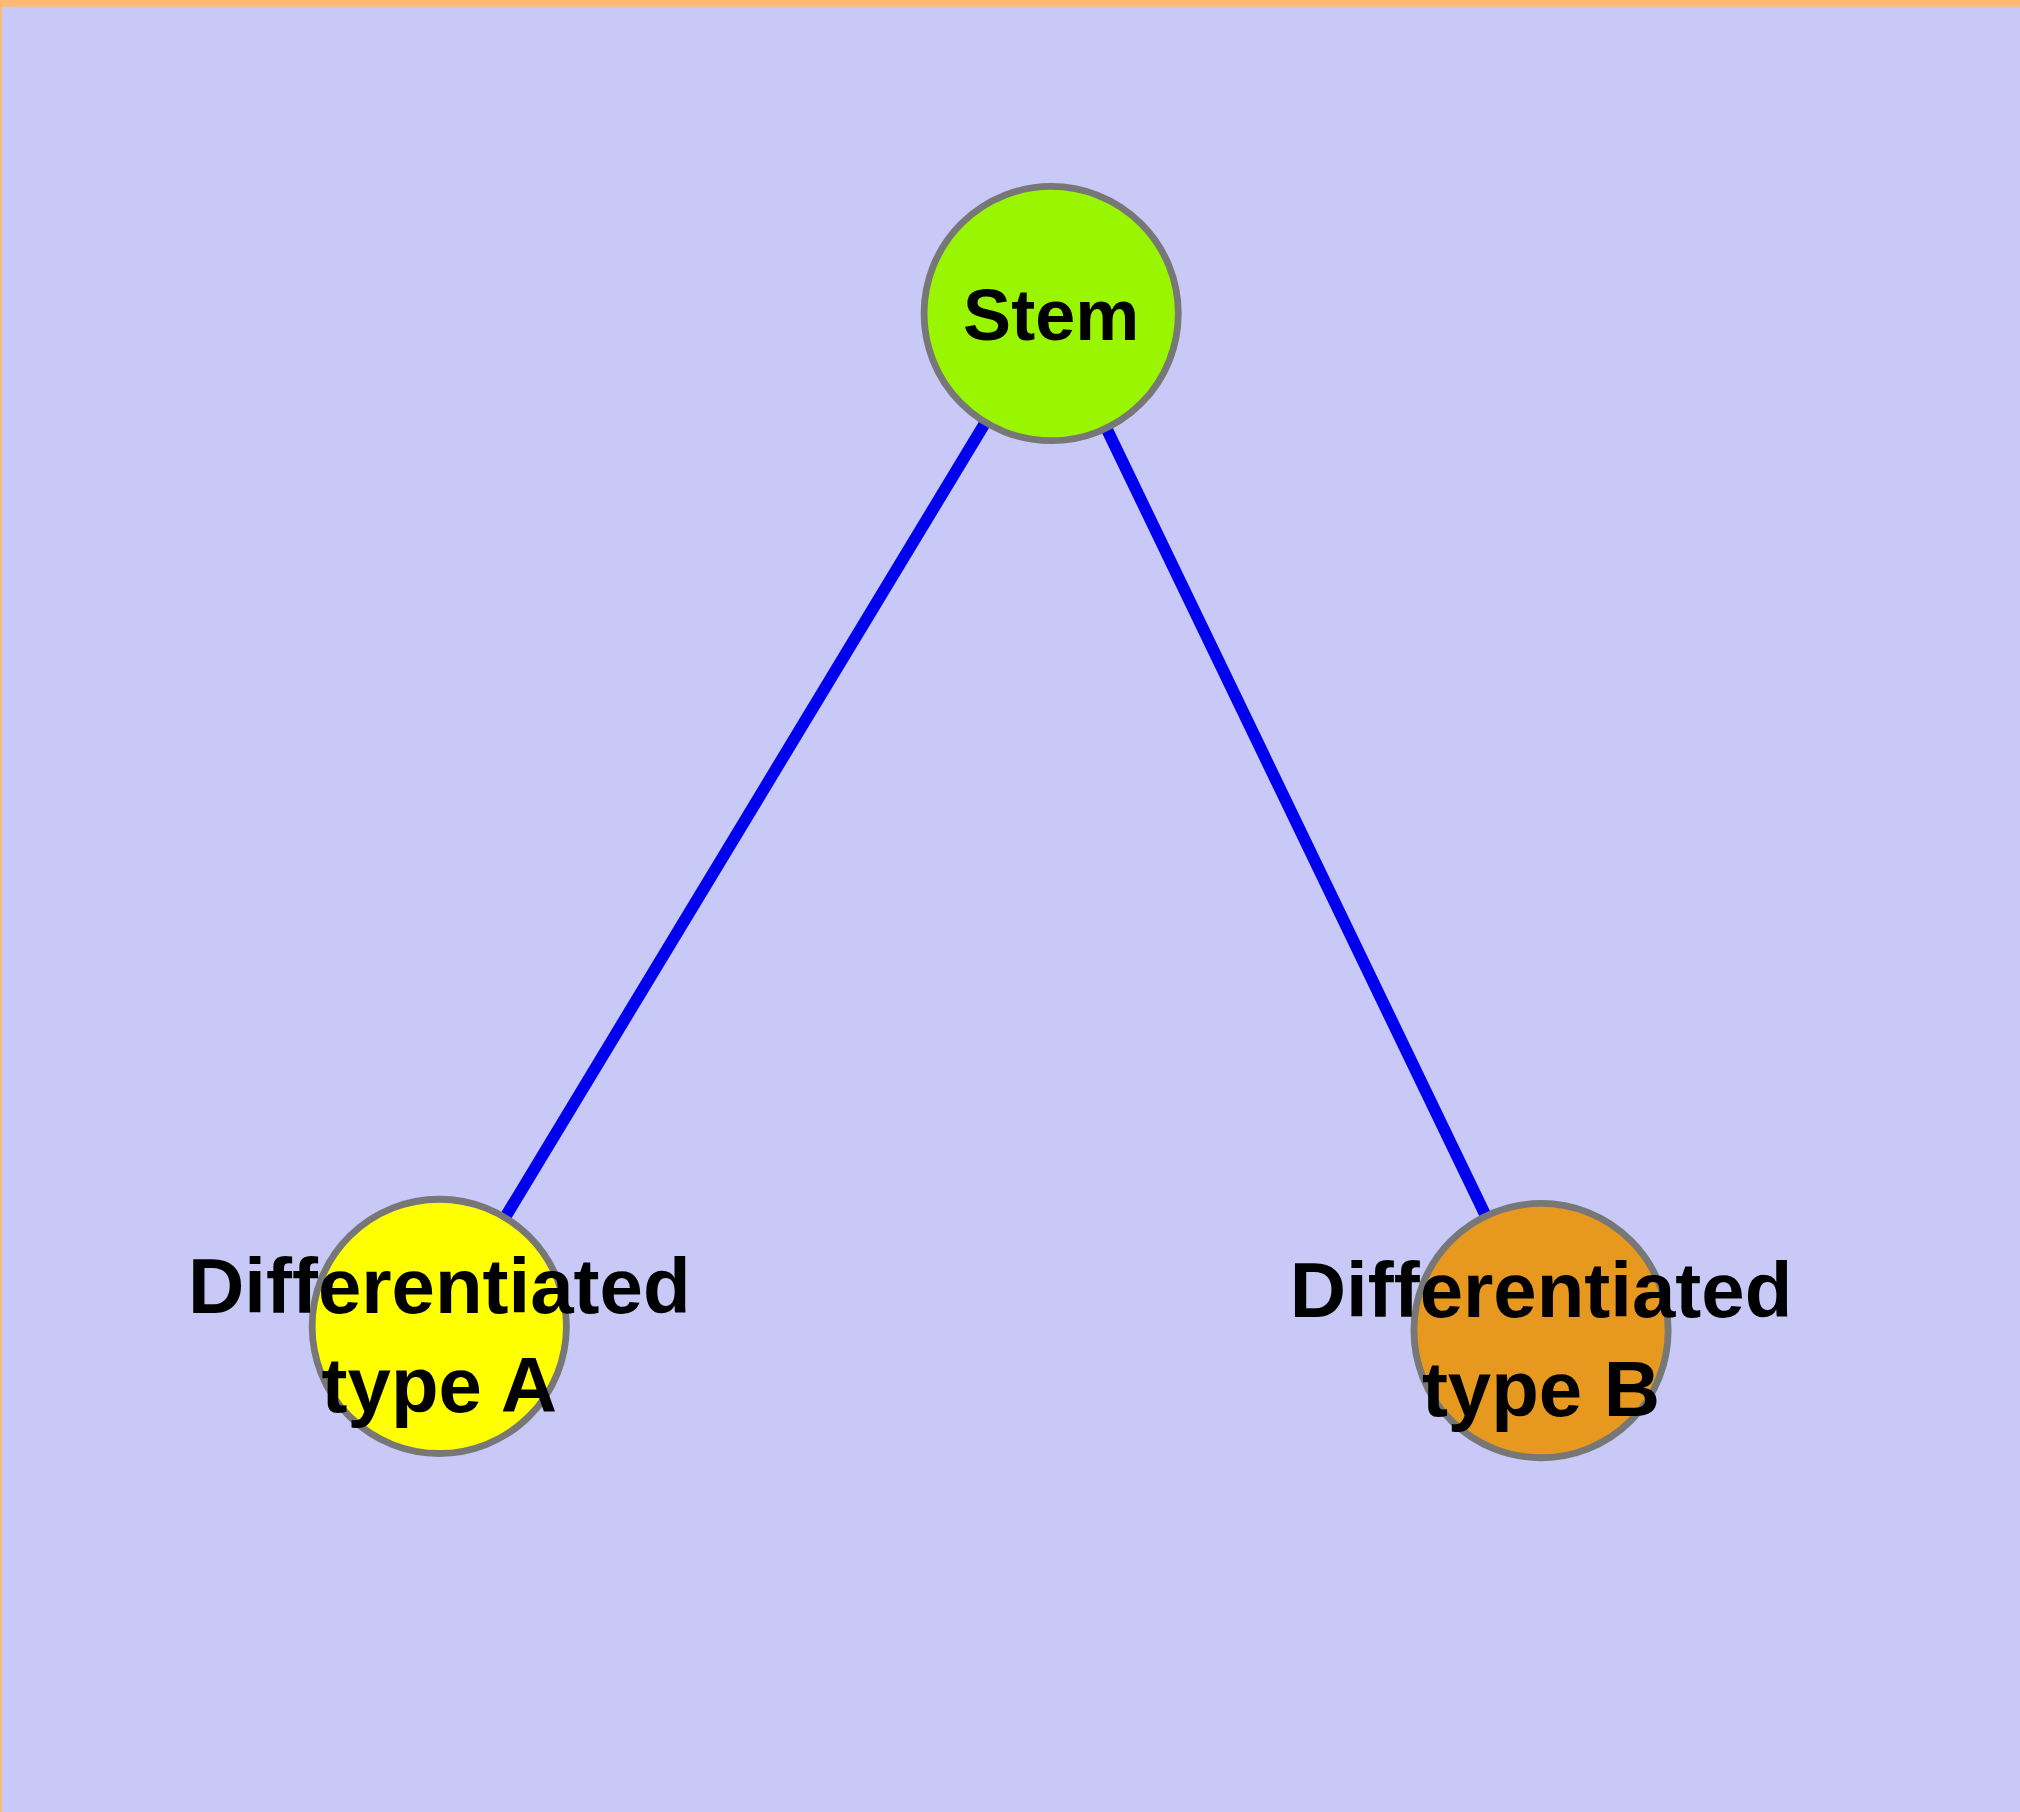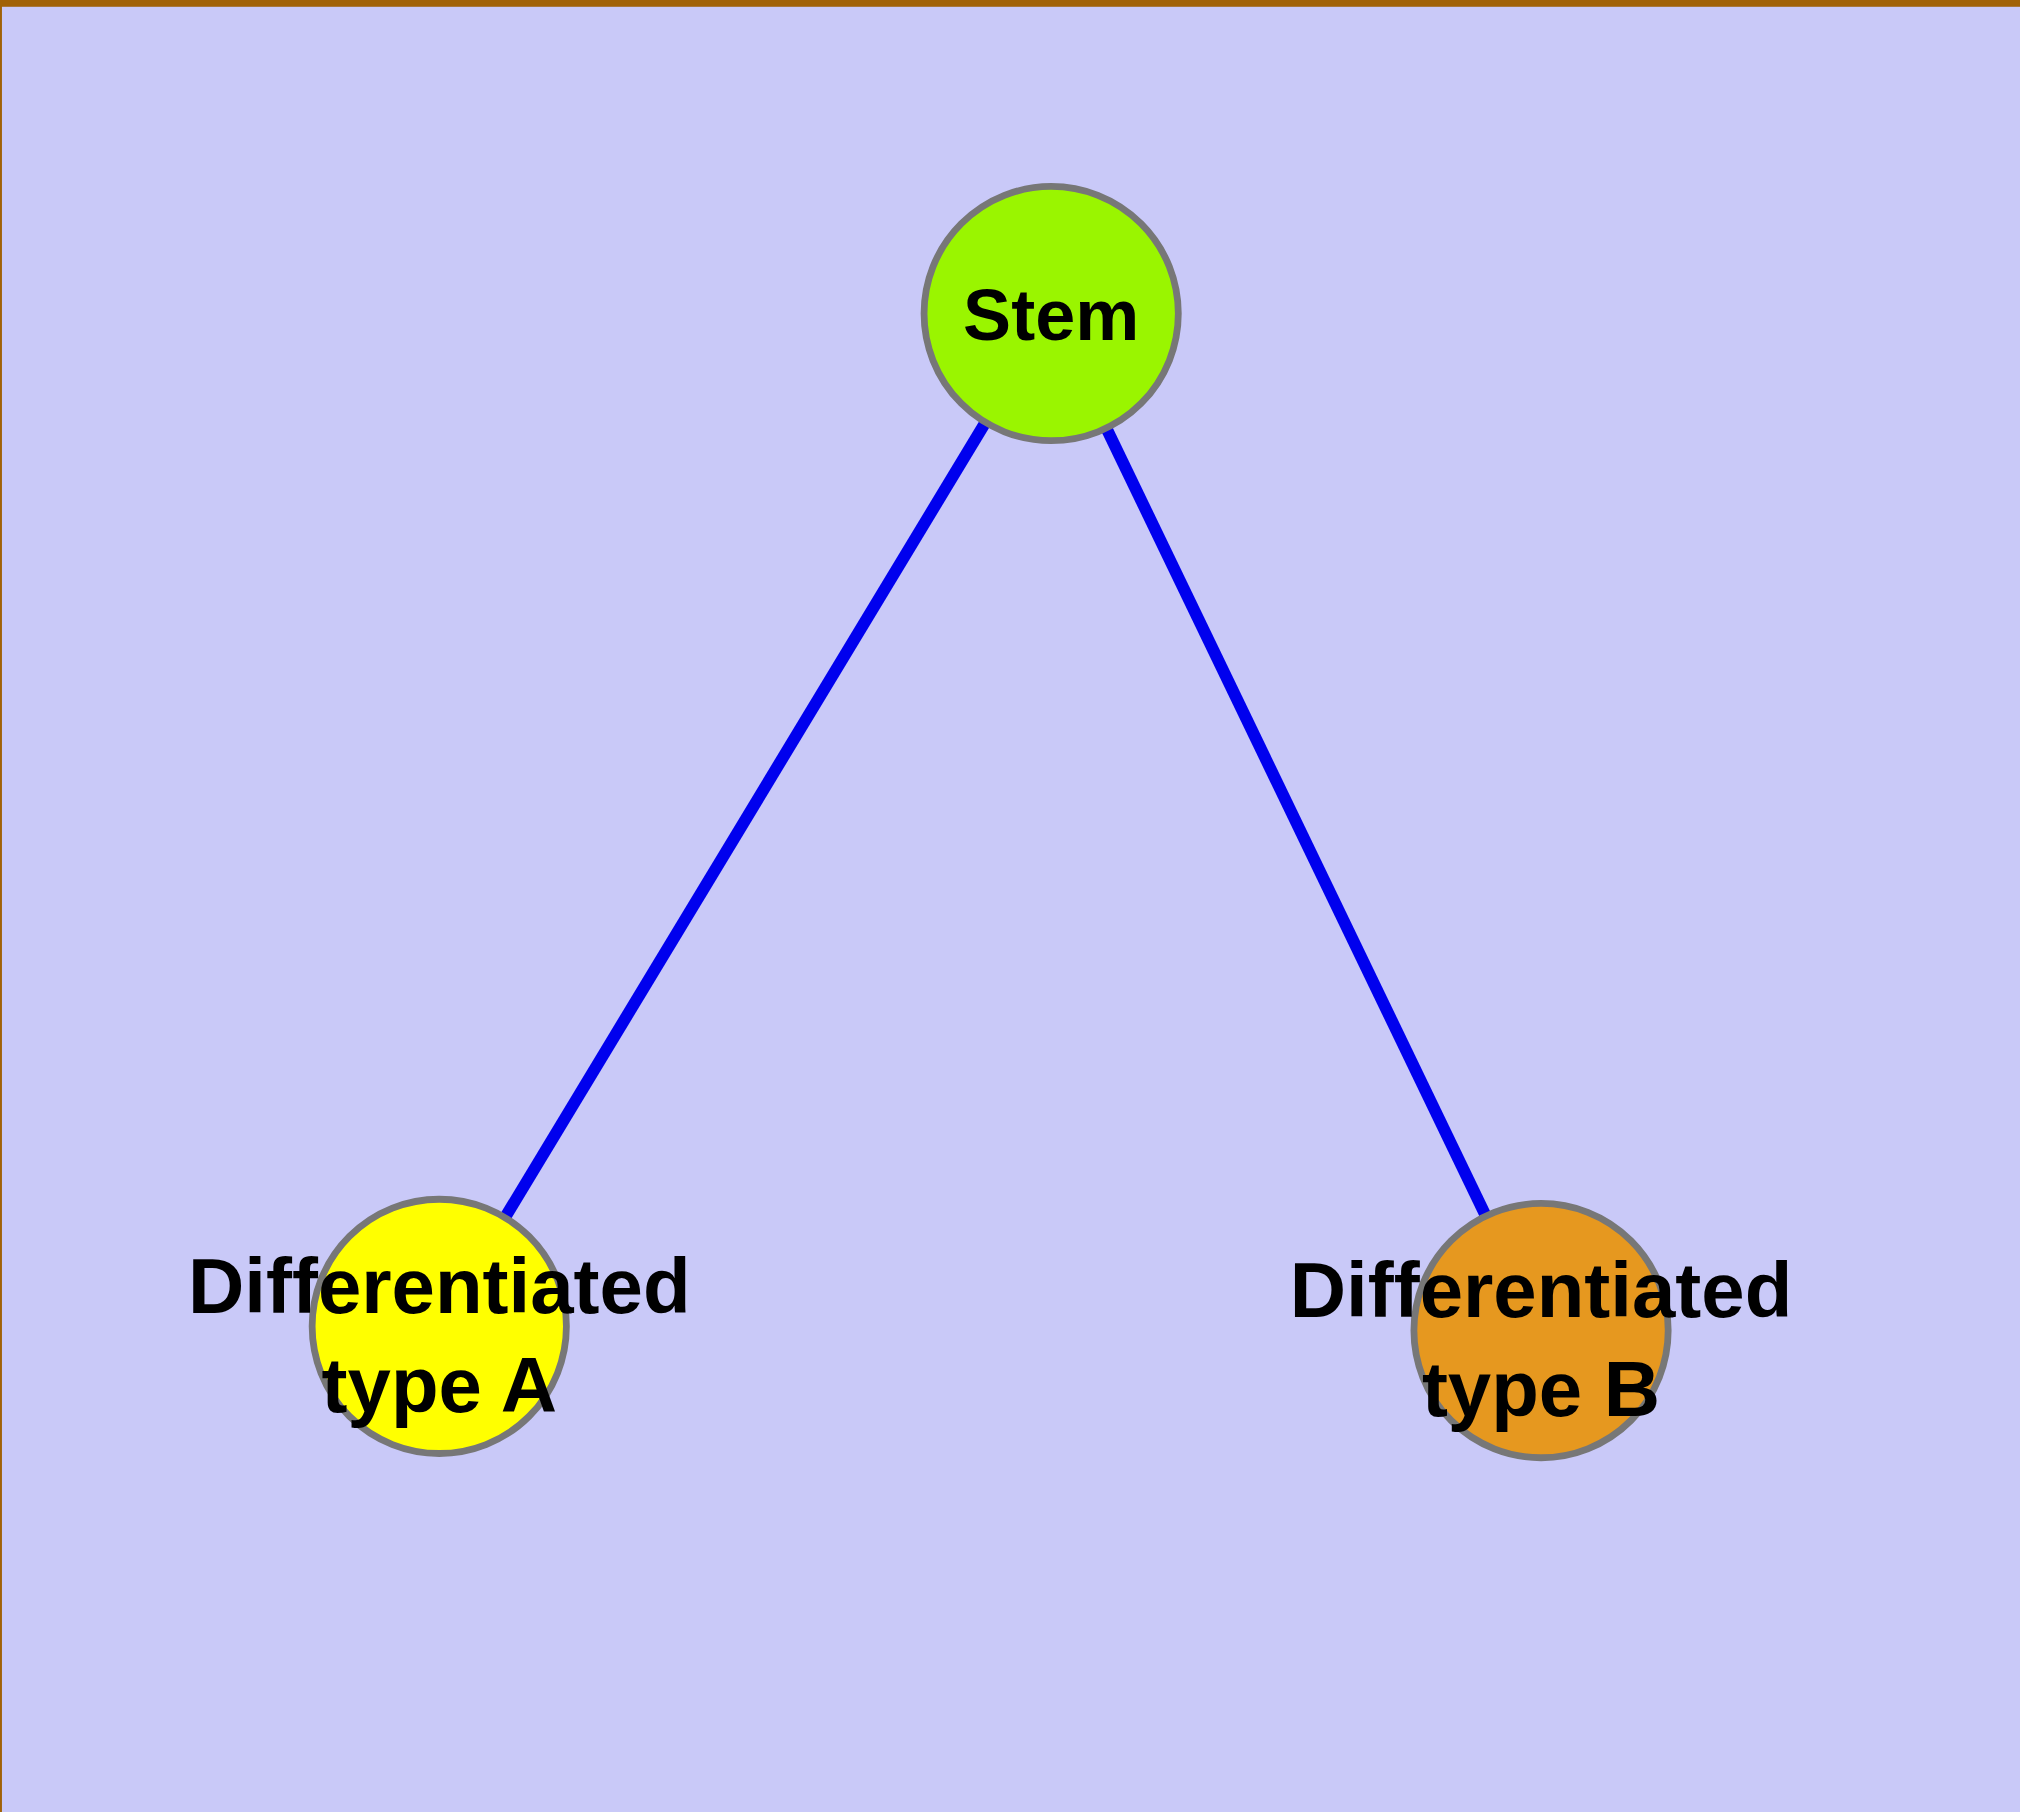--- a/index.html
+++ b/index.html
@@ -5,21 +5,21 @@
   html, body {
     margin: 0;
     padding: 0;
     background: #ffffff;
     font-family: "Liberation Sans", sans-serif;
   }
   .stage {
     position: relative;
     width: 2021px;
     height: 1812px;
-    background: #a16207;
+    background: #fdba74;
     overflow: hidden;
   }
   svg.graph {
     position: absolute;
     top: 0;
     left: 0;
     display: block;
   }
   svg.graph text {
     font-family: "Liberation Sans", sans-serif;

